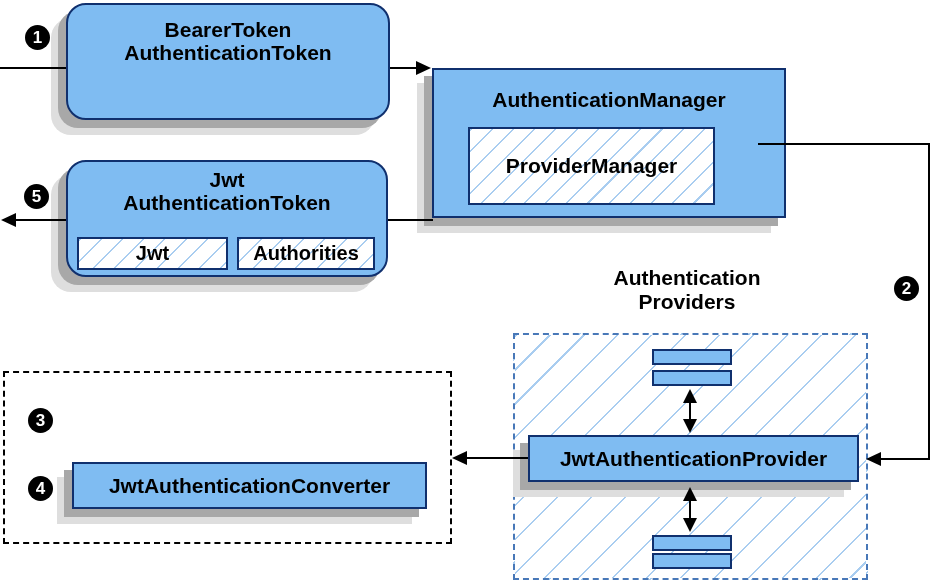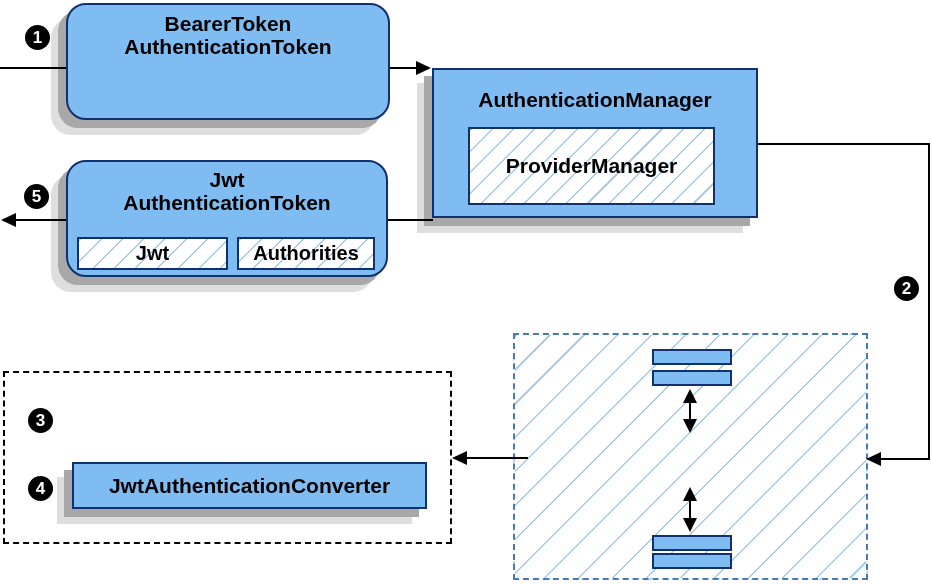--- a/index.html
+++ b/index.html
@@ -48,52 +48,59 @@
 </style>
 </head>
 <body>
 
 <div class="canvas">
 
   <div class="providers-box"></div>
   <div class="helpers-box"></div>
 
   <div class="node rounded" style="left:66px;top:3px;width:324px;height:117px;">
-    <div class="node-title" style="margin-top:7px;">
+    <div class="node-title" style="margin-top:13px;">
       <div>BearerToken</div>
       <div>AuthenticationToken</div>
     </div>
   </div>
 
-  <div class="node" style="left:432px;top:68px;width:326px;height:150px;">
+  <div class="node" style="left:432px;top:68px;width:354px;height:150px;">
     <div class="node-title" style="margin-top:18px;">AuthenticationManager</div>
     <div class="inner" style="left:34px;top:57px;width:247px;height:78px;font-size:21px;text-align:center;">
       <span>ProviderManager</span>
     </div>
   </div>
 
   <div class="node rounded" style="left:66px;top:160px;width:322px;height:117px;">
     <div class="node-title" style="margin-top:6px;">
       <div>Jwt</div>
       <div>AuthenticationToken</div>
     </div>
     <div class="inner" style="left:9px;top:75px;width:151px;height:33px;">
       <span>Jwt</span>
     </div>
     <div class="inner" style="left:169px;top:75px;width:138px;height:33px;">
       <span>Authorities</span>
     </div>
   </div>
 
+  <div class="group-label">
+    <div>Authentication</div>
+    <div>Providers</div>
+  </div>
 
   <div class="bar" style="left:652px;top:349px;"></div>
   <div class="bar" style="left:652px;top:370px;"></div>
   <div class="bar" style="left:652px;top:535px;"></div>
   <div class="bar" style="left:652px;top:553px;"></div>
 
+  <div class="node center-flex" style="left:528px;top:435px;width:331px;height:47px;font-size:21px;">
+    <span>JwtAuthenticationProvider</span>
+  </div>
 
 
   <div class="node center-flex" style="left:72px;top:462px;width:355px;height:47px;font-size:21px;">
     <span>JwtAuthenticationConverter</span>
   </div>
 
   <div class="badge" style="left:25px;top:25px;">
     <span>1</span>
   </div>
   <div class="badge" style="left:894px;top:276px;">

